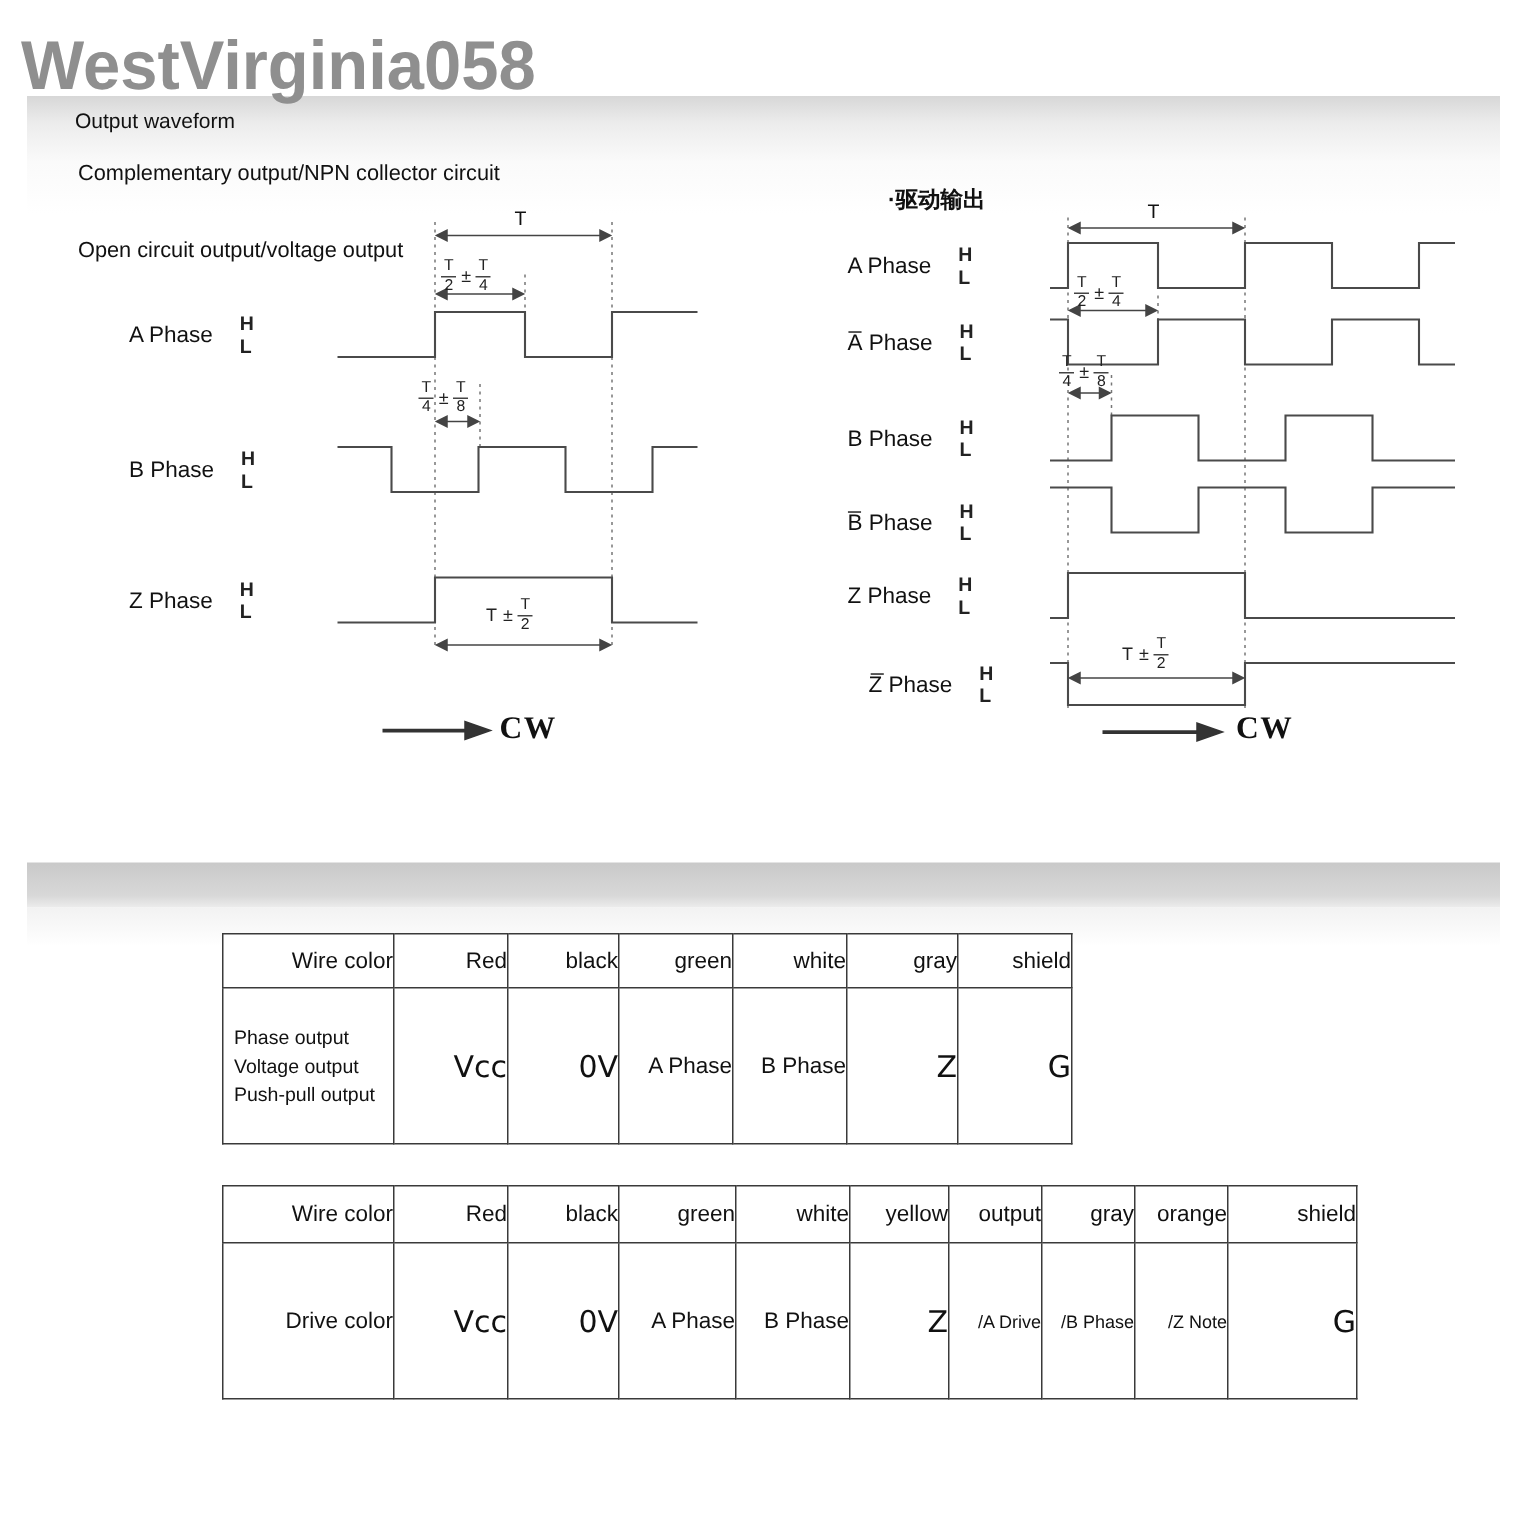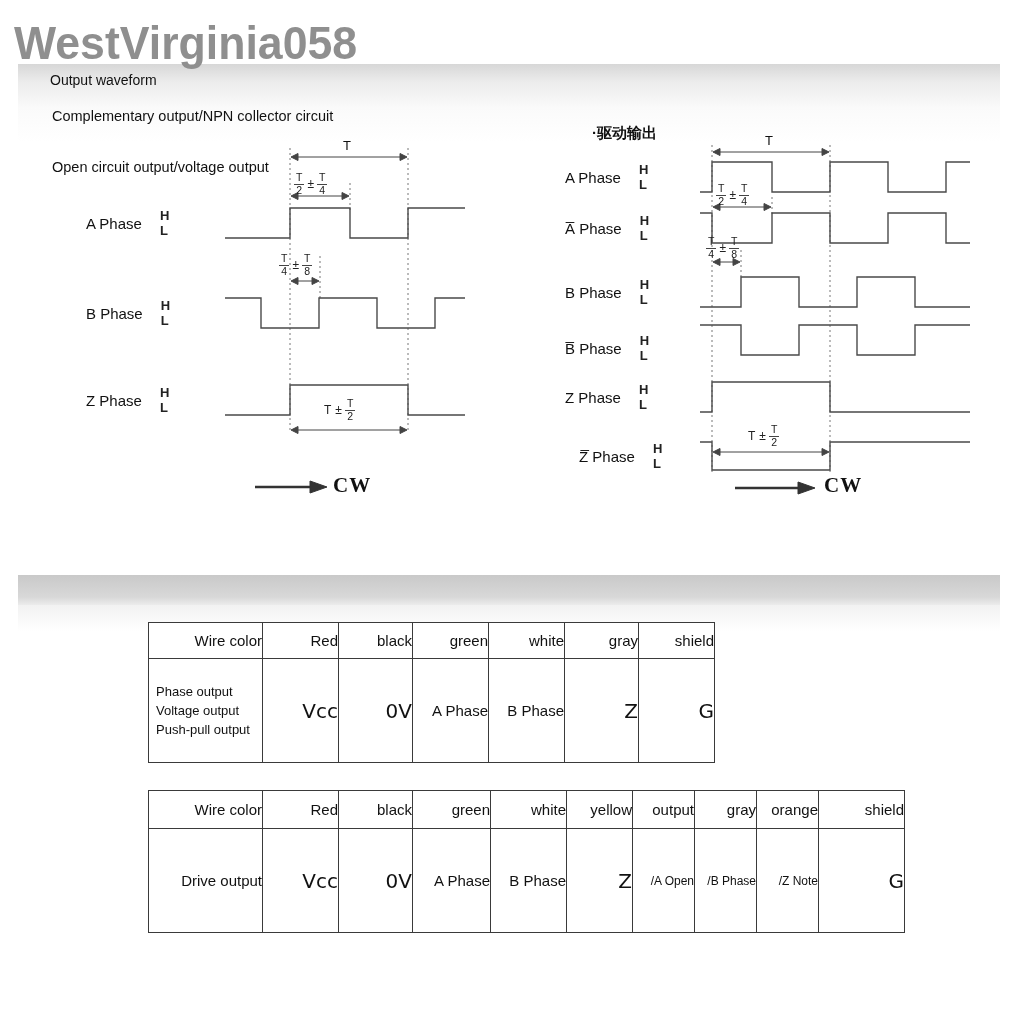--- a/index.html
+++ b/index.html
@@ -346,27 +346,27 @@
       <td>black</td>
       <td>green</td>
       <td>white</td>
       <td>yellow</td>
       <td>output</td>
       <td>gray</td>
       <td>orange</td>
       <td>shield</td>
     </tr>
     <tr class="bodyrow">
-      <td>Drive output</td>
+      <td>Drive color</td>
       <td class="hand">Vcc</td>
       <td class="hand">0V</td>
       <td>A Phase</td>
       <td>B Phase</td>
       <td class="hand">Z</td>
-      <td class="sv">/A Open</td>
+      <td class="sv">/A Drive</td>
       <td class="sv">/B Phase</td>
       <td class="sv">/Z Note</td>
       <td class="hand">G</td>
     </tr>
   </tbody>
     </table>
 
 </div>
 
 </body></html>

